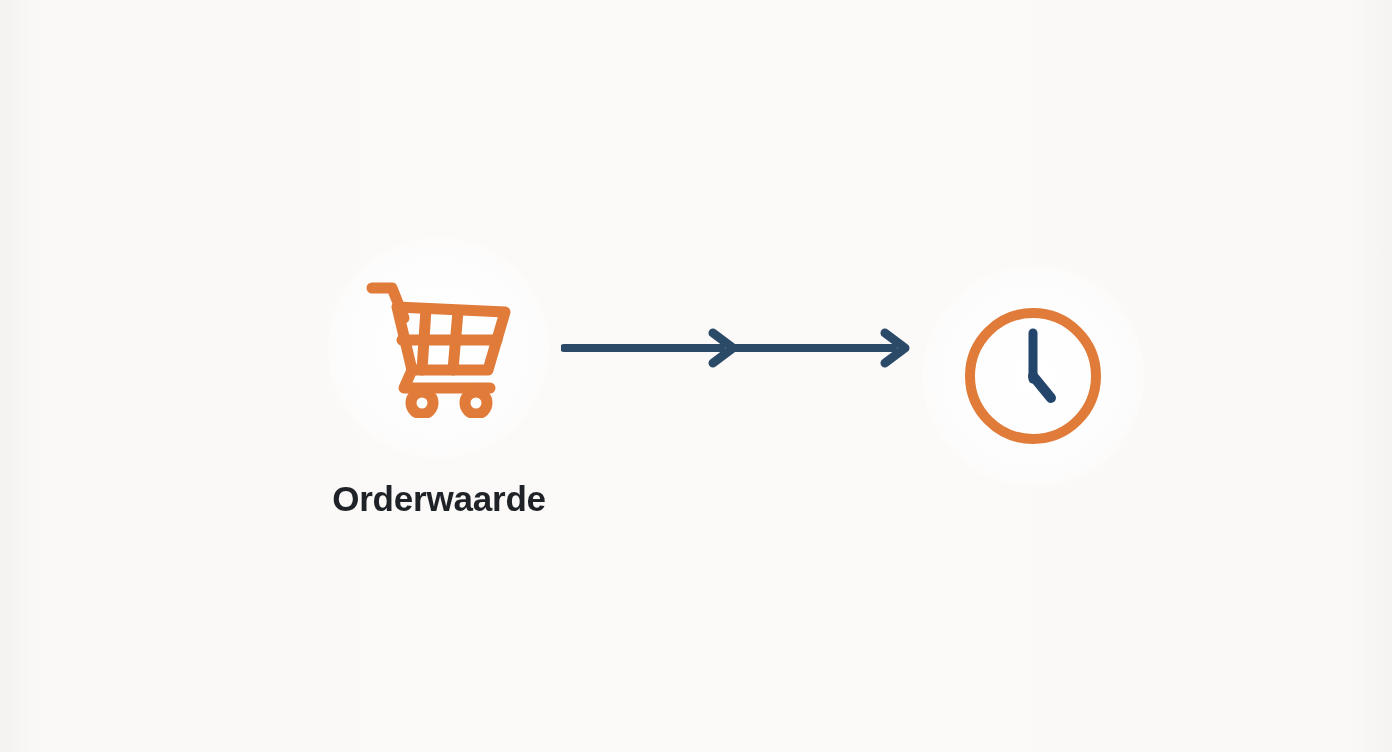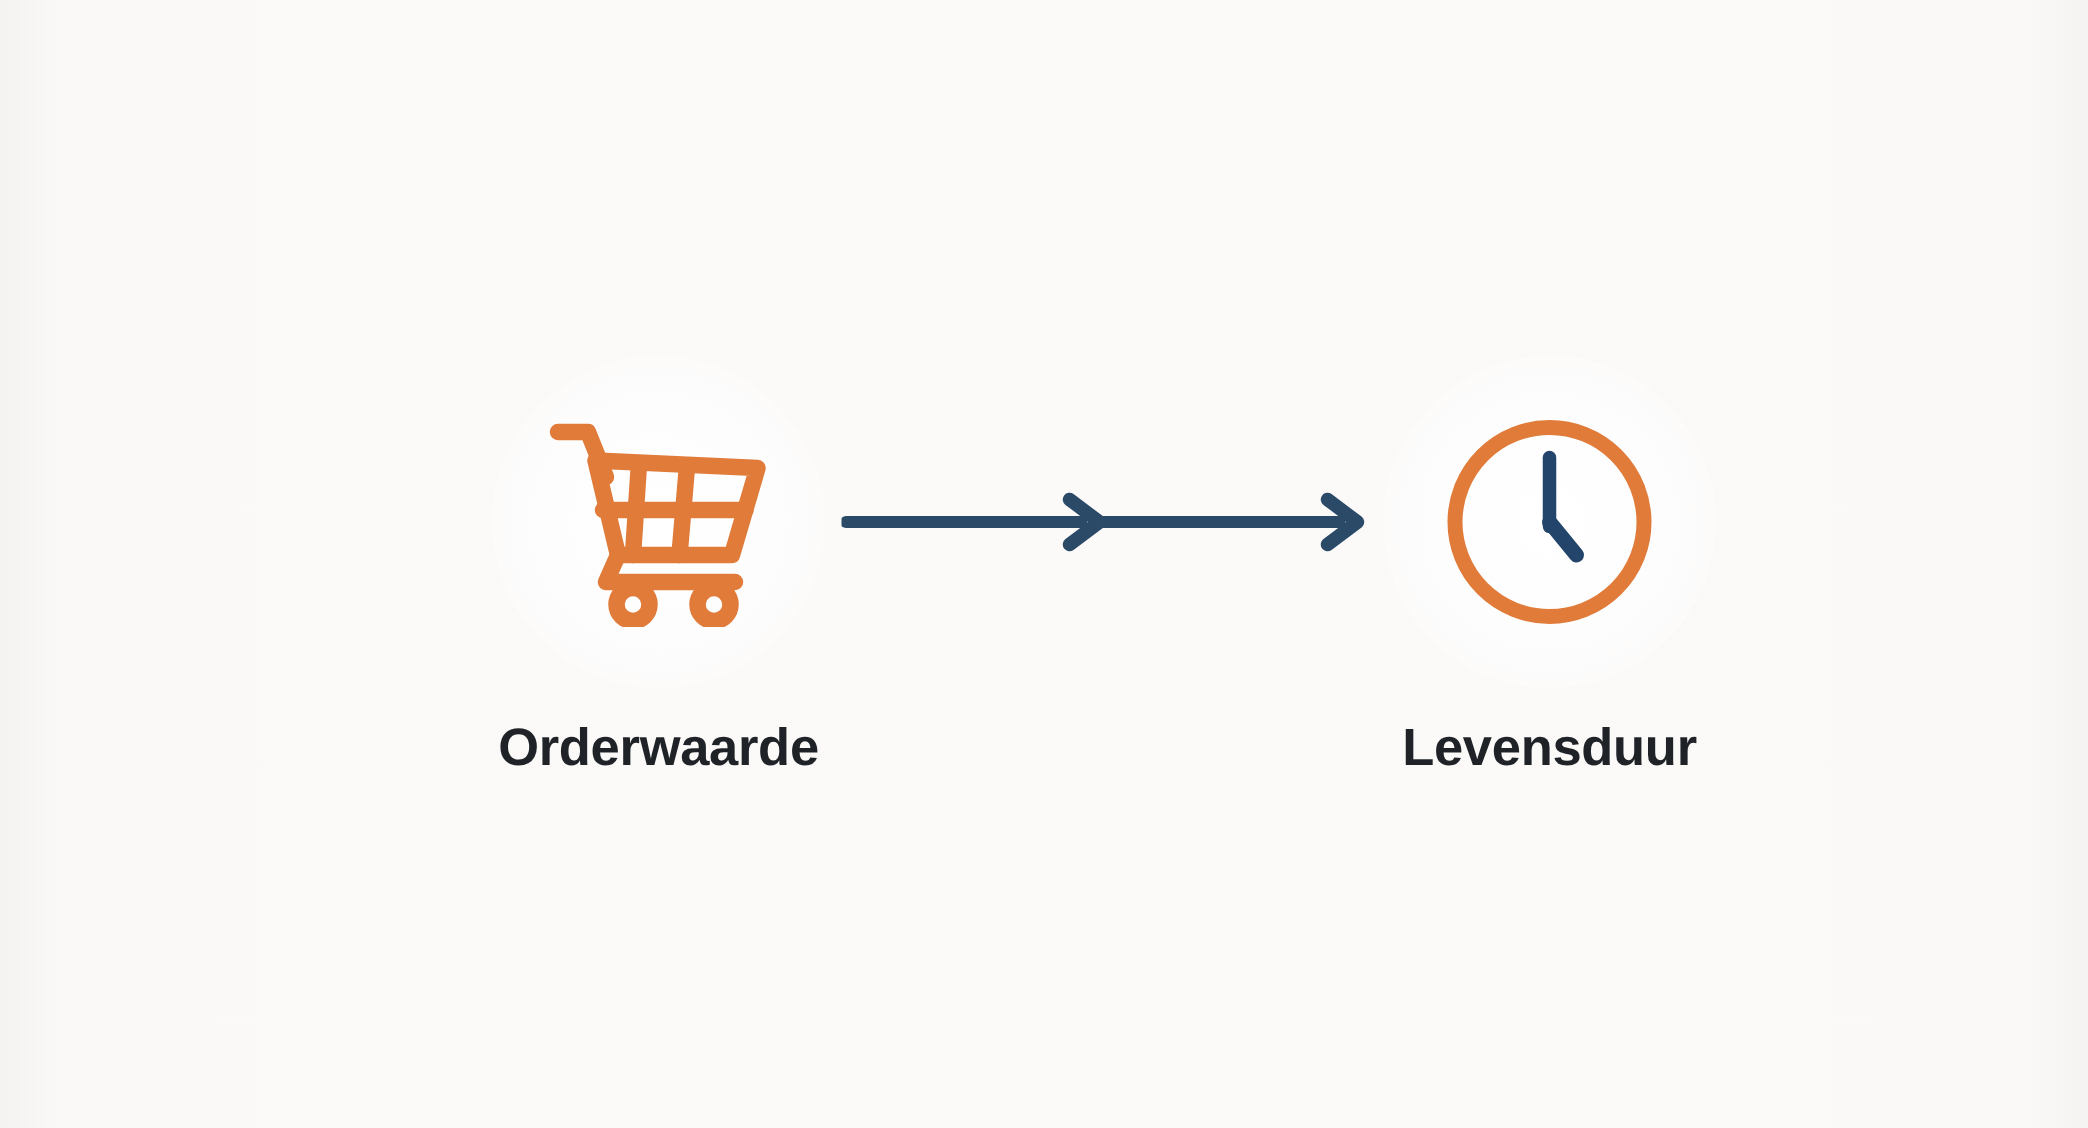--- a/index.html
+++ b/index.html
@@ -146,17 +146,16 @@
         <span>
           <svg width="146" height="146" viewBox="0 0 146 146" fill="none" xmlns="http://www.w3.org/2000/svg">
             <circle cx="73" cy="73" r="63" stroke="#e07b39" stroke-width="10" fill="none"></circle>
 
             <path d="M73 30 V76" stroke="#23456b" stroke-width="9" stroke-linecap="round"></path>
 
             <path d="M73 73 L91 95" stroke="#23456b" stroke-width="10" stroke-linecap="round"></path>
           </svg>
         </span>
       </div>
-      <div class="node-label">Levensduur</div>
     </div>
 
   </div>
 </div>
 
 </body></html>

